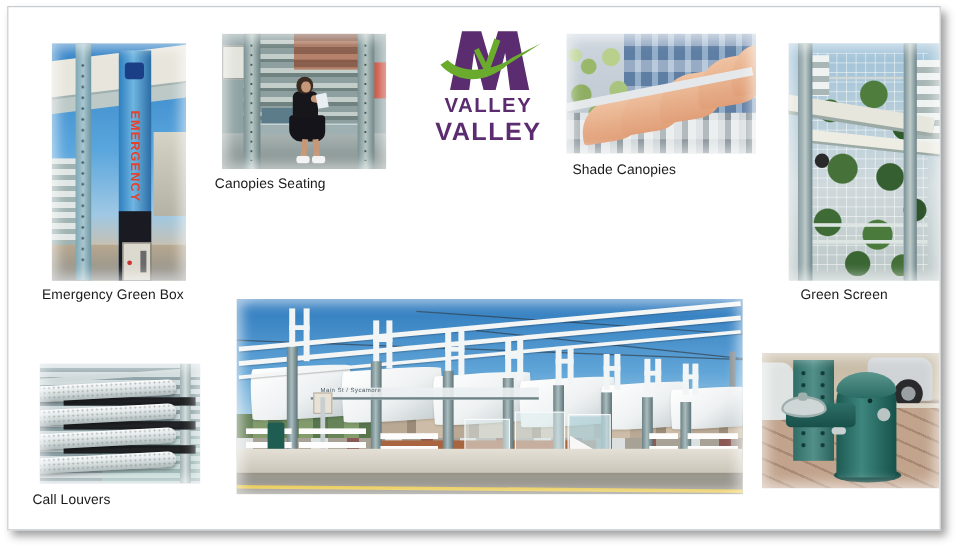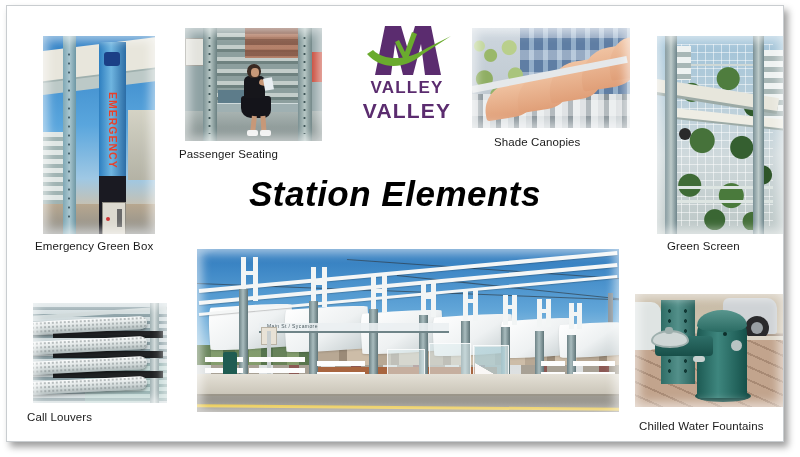--- a/index.html
+++ b/index.html
@@ -277,21 +277,20 @@
   <div id="logo">
     <svg class="mark" viewBox="0 0 86 58">
       <path d="M10 55 L20 6 L36 6 L43 30 L50 6 L66 6 L76 55 L60 55 L56 24 L48 55 L38 55 L30 24 L26 55 Z" fill="#5B2C6F"></path>
       <path d="M2 34 C16 50 40 50 58 34 L86 16 L62 28 C44 40 20 42 8 30 Z" fill="#6AAB2E"></path>
       <path d="M30 22 L41 44 L52 14 L47 12 L40 32 L34 20 Z" fill="#6AAB2E"></path>
     </svg>
     <div class="lt1">VALLEY</div>
     <div class="lt2">VALLEY</div>
   </div>
 
-  <div id="title">Station Elements</div>
 
   <div class="photo" id="p-call">
     <div class="scene">
       <div class="sky"></div>
       <div class="lvrs"></div>
       <div class="struct"></div>
       <div class="canopy"></div>
       <div class="canopy2"></div>
       <div class="grnd"></div>
       <div class="colL"></div>
@@ -329,40 +328,40 @@
         <div class="pPaper"></div>
       <div class="pHead"></div>
         <div class="pFace"></div>
       <div class="colA"></div>
         <div class="dotsA"></div>
       <div class="colB"></div>
         <div class="dotsB"></div>
     </div>
     <div class="soft"></div>
   </div>
-  <div class="caption" style="left:172px; top:142px;">Passenger Seating</div>
+  <div class="caption" style="left:172px; top:142px;">Canopies Seating</div>
 
   <div class="photo" id="p-can">
     <div class="scene">
       <div class="bg"></div>
       <div class="bldg"></div>
       <div class="bldg2"></div>
       <div class="tree"></div>
       <div class="cols"></div>
       <div class="glow"></div>
       <div class="sail s1"></div>
       <div class="sail s2"></div>
       <div class="sail s3"></div>
       <div class="sail s4"></div>
       <div class="sail s5"></div>
       <div class="rail"></div>
     </div>
     <div class="soft"></div>
   </div>
-  <div class="caption" style="left:487px; top:130px;">Shade Canopies</div>
+  <div class="caption" style="left:470px; top:130px;">Shade Canopies</div>
 
   <div class="photo" id="p-grn">
     <div class="scene">
       <div class="sky"></div>
       <div class="mesh"></div>
       <div class="wire1"></div>
       <div class="vine"></div>
       <div class="wire2"></div>
       <div class="wire3"></div>
       <div class="lvr"></div>
@@ -423,21 +422,20 @@
       <div class="top"></div>
       <div class="knob"></div>
       <div class="dot"></div>
       <div class="arm"></div>
       <div class="spout"></div>
       <div class="bowl"></div>
       <div class="bubl"></div>
     </div>
     <div class="soft"></div>
   </div>
-  <div class="caption" style="left:632px; top:414px;">Chilled Water Fountains</div>
 
   <div class="photo" id="p-main">
     <div class="scene">
       <div class="sky"></div>
       <div class="wireL w1"></div>
       <div class="wireL w2"></div>
       <div class="wireL w3"></div>
       <div class="mast"></div>
       <div class="horizGrn"></div>
       <div class="bldgs"></div>

